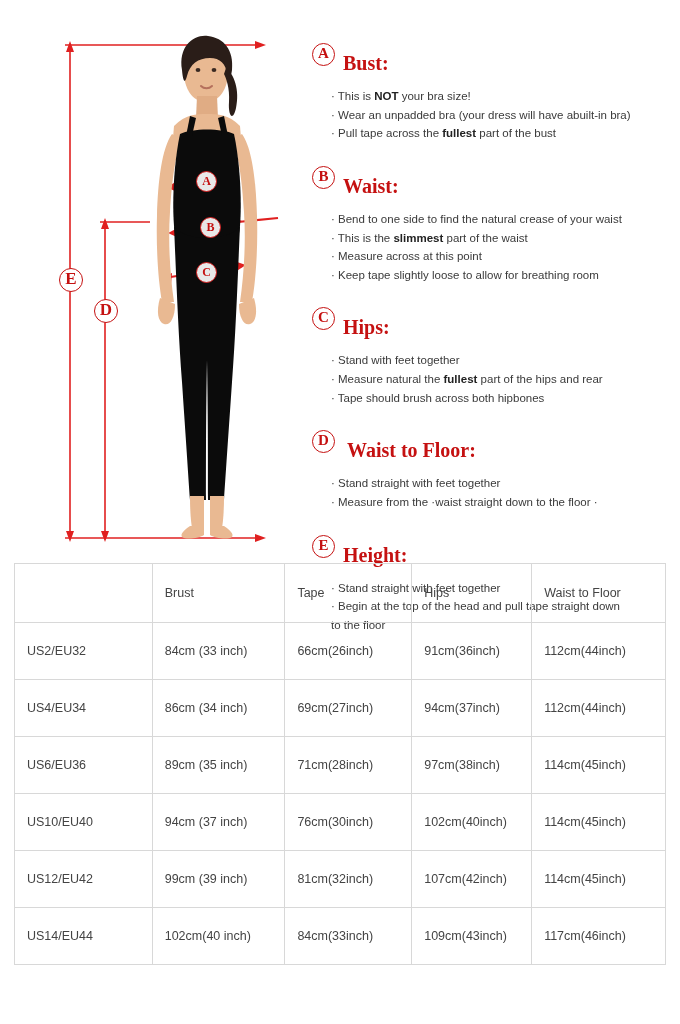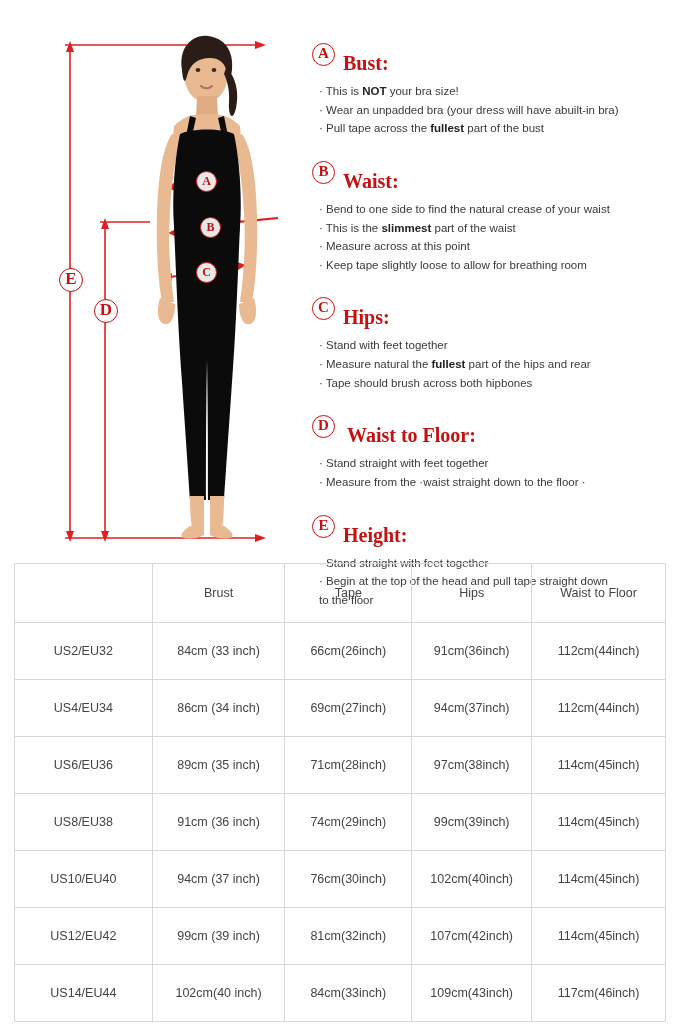--- a/index.html
+++ b/index.html
@@ -99,21 +99,21 @@
   }
   .head-title {
     color: #c51111;
     font-family: "Liberation Serif", serif;
     font-size: 20px;
     font-weight: bold;
     margin-top: 18px;
   }
   .bullets {
     list-style: none;
-    margin: 0;
+    margin: 12px;
     padding: 0 0 0 7px;
   }
   .bullets li {
     font-size: 11.5px;
     color: #3a3a3a;
     line-height: 1.62;
     white-space: nowrap;
   }
   .bullets li::before {
     content: "· ";
@@ -132,21 +132,21 @@
   table.size-table {
     border-collapse: collapse;
     width: 652px;
     font-size: 12.5px;
     color: #444;
   }
   table.size-table td, table.size-table th {
     border: 1px solid #d8d8d8;
     height: 56px;
     padding: 0 12px;
-    text-align: center;
+    text-align: left;
     font-weight: normal;
     vertical-align: middle;
   }
   table.size-table thead th { height: 58px; }
   col.c0 { width: 138px; }
   col.c1 { width: 133px; }
   col.c2 { width: 127px; }
   col.c3 { width: 120px; }
   col.c4 { width: 134px; }
 </style>
@@ -339,27 +339,20 @@
           <td>112cm(44inch)</td>
         </tr>
         <tr>
           <td>US6/EU36</td>
           <td>89cm (35 inch)</td>
           <td>71cm(28inch)</td>
           <td>97cm(38inch)</td>
           <td>114cm(45inch)</td>
         </tr>
         <tr>
-          <td>US8/EU38</td>
-          <td>91cm (36 inch)</td>
-          <td>74cm(29inch)</td>
-          <td>99cm(39inch)</td>
-          <td>114cm(45inch)</td>
-        </tr>
-        <tr>
           <td>US10/EU40</td>
           <td>94cm (37 inch)</td>
           <td>76cm(30inch)</td>
           <td>102cm(40inch)</td>
           <td>114cm(45inch)</td>
         </tr>
         <tr>
           <td>US12/EU42</td>
           <td>99cm (39 inch)</td>
           <td>81cm(32inch)</td>

